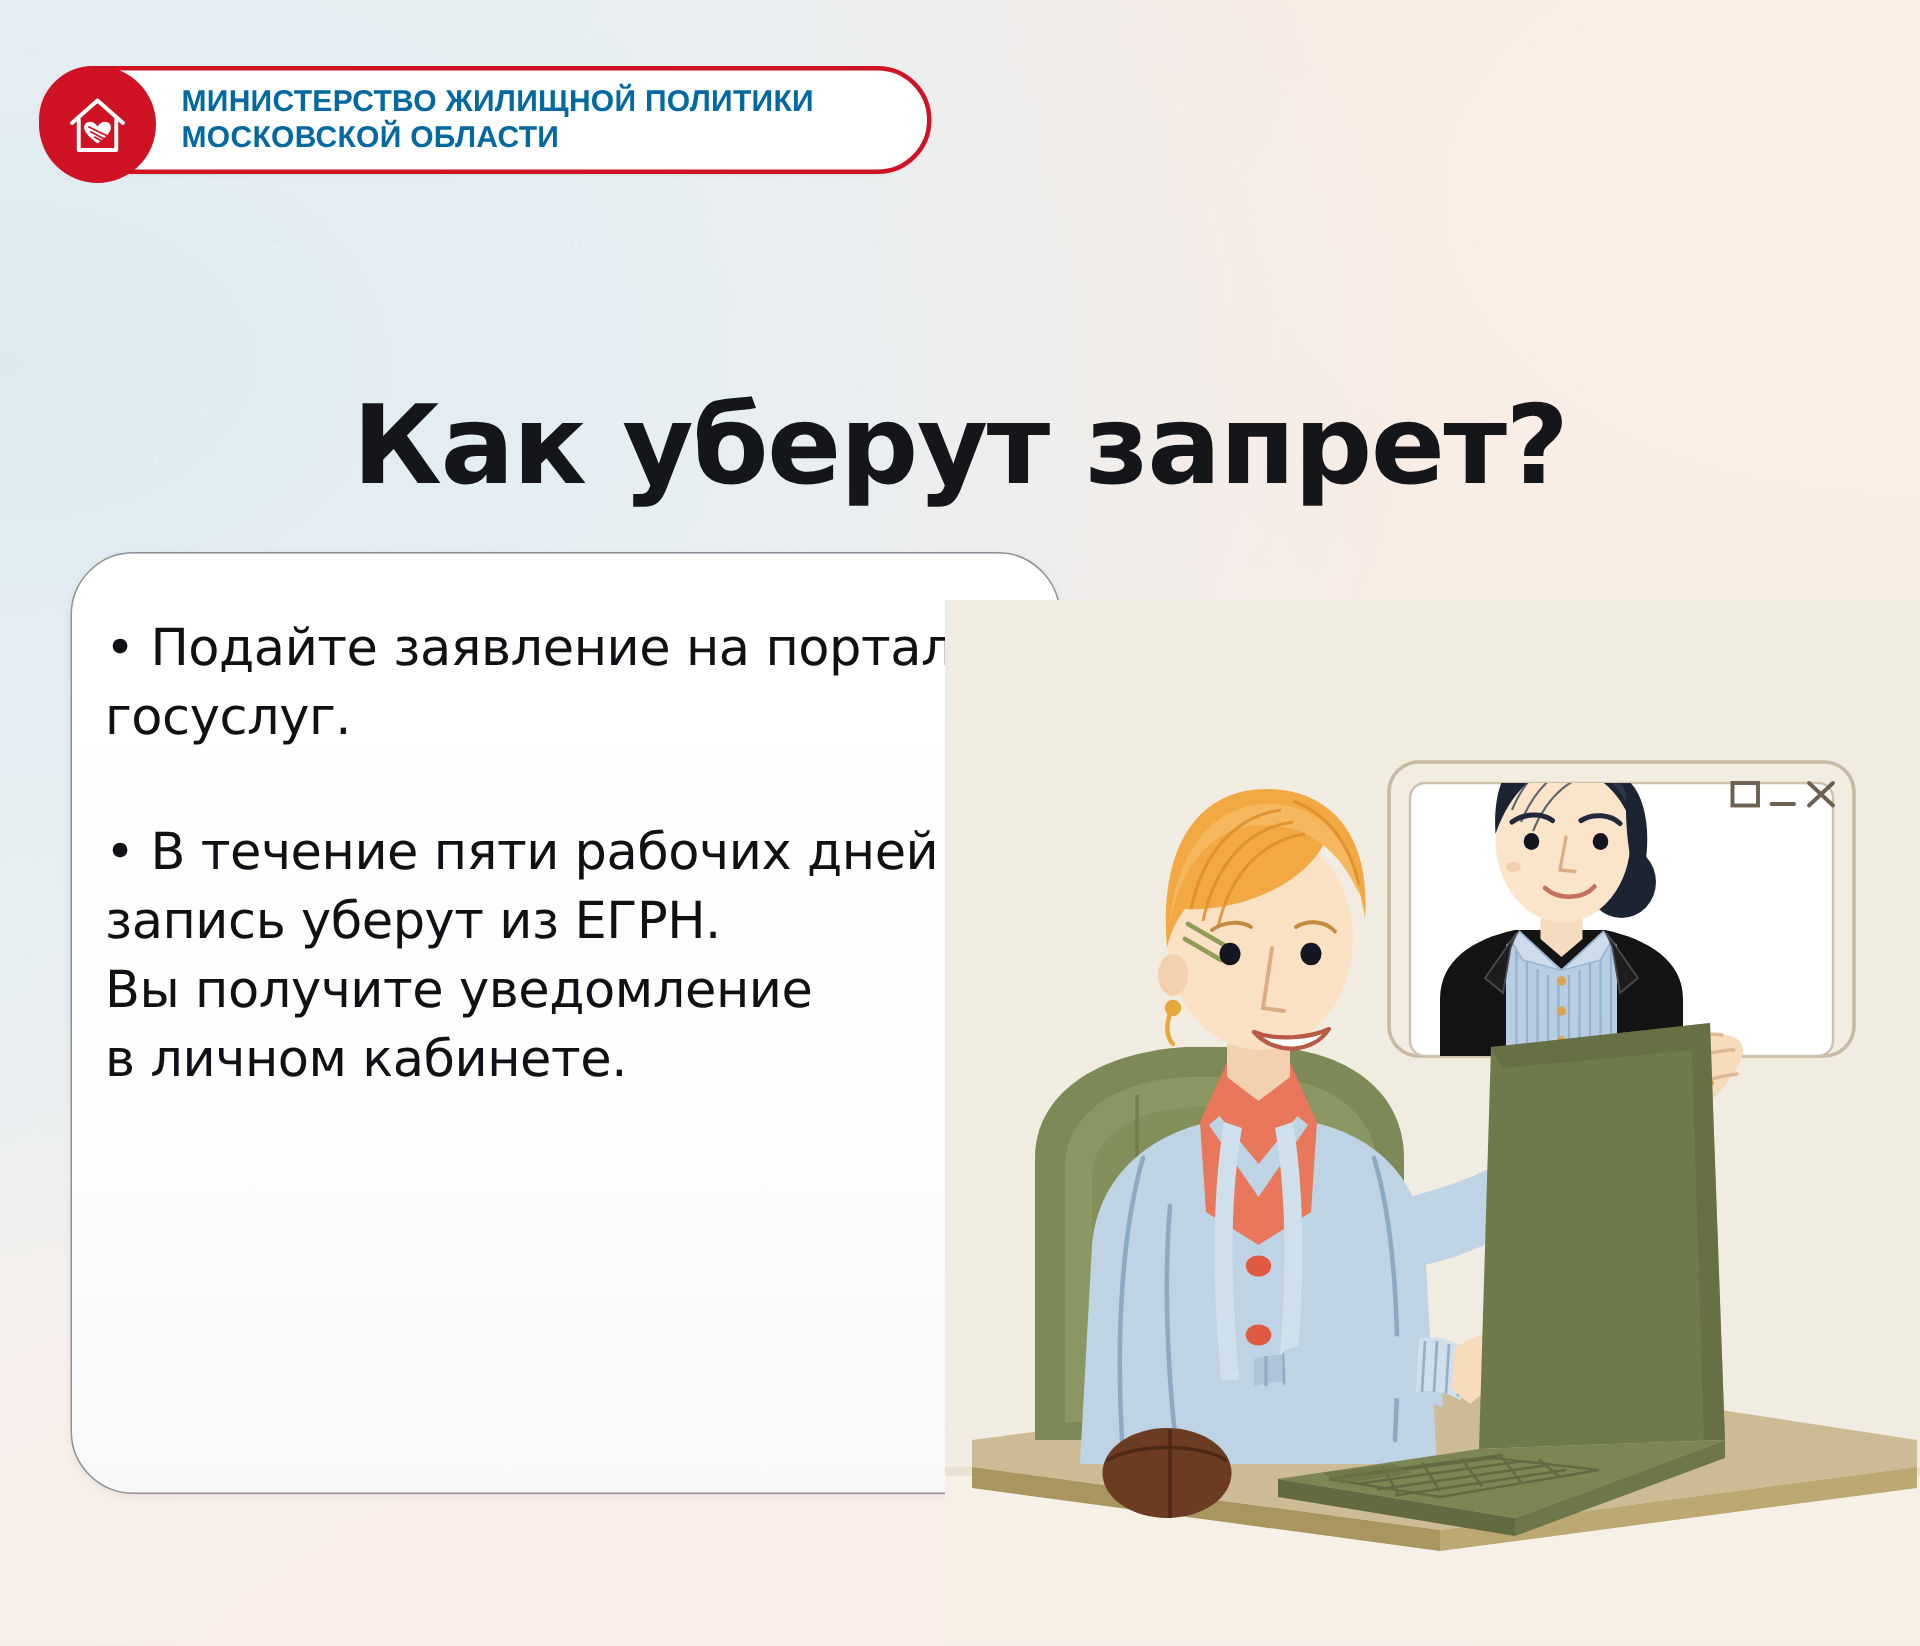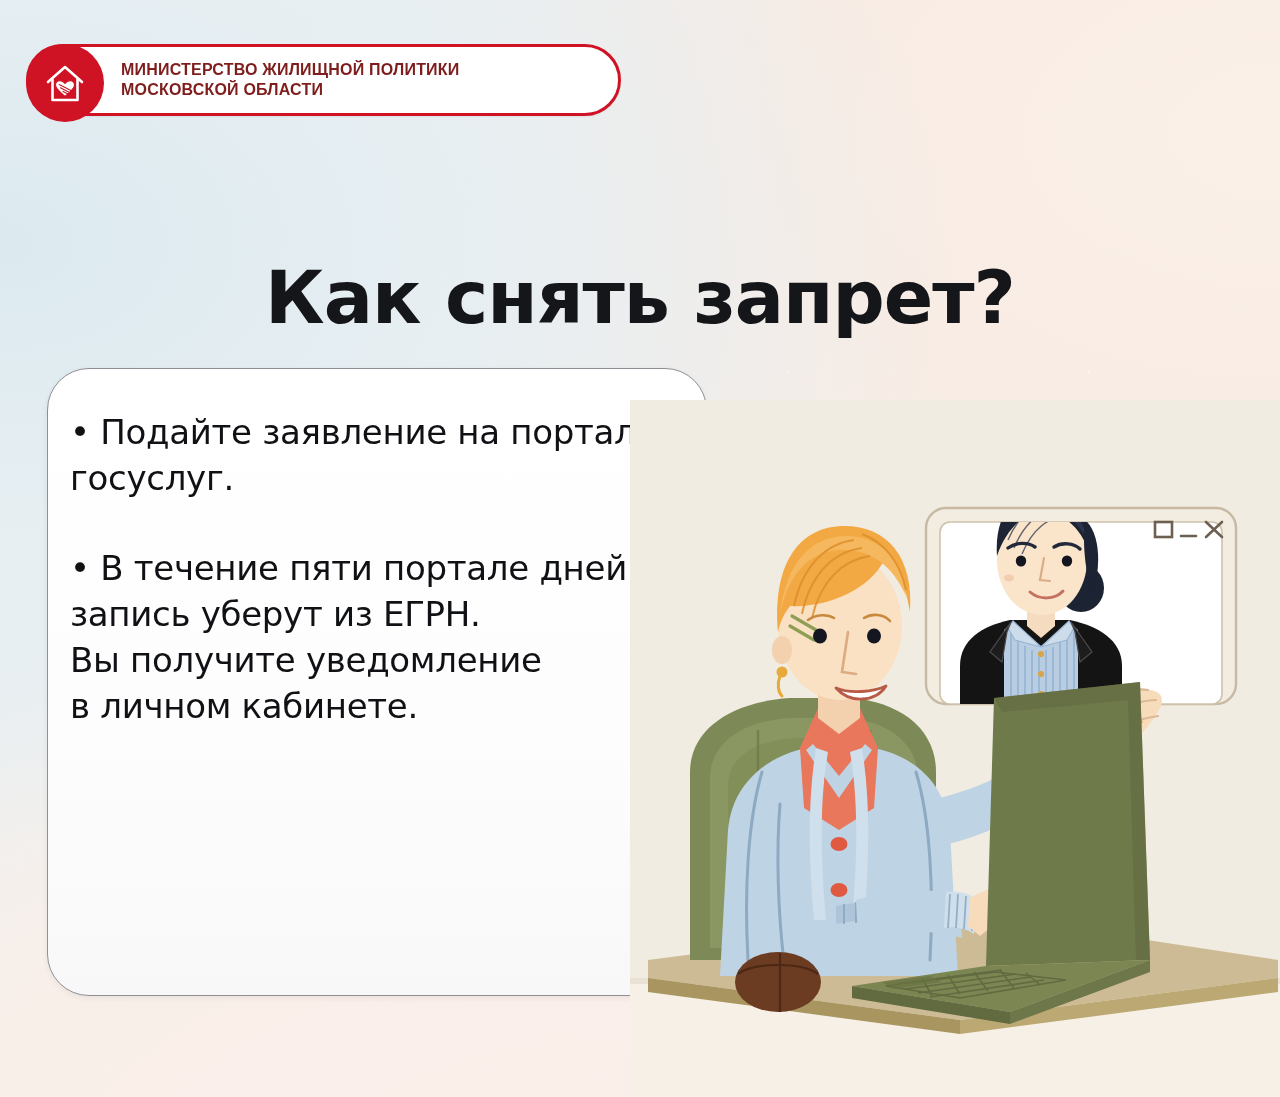--- a/index.html
+++ b/index.html
@@ -50,22 +50,22 @@
     box-shadow:0 1px 2px rgba(0,0,0,.06);
   }
   .logo-mark{
     position:absolute;left:-3px;top:-3px;
     width:78px;height:78px;border-radius:50%;
     background:#cf1324;
     display:flex;align-items:center;justify-content:center;
   }
   .logo-text{
     margin-left:92px;
-    font-size:16px;font-weight:bold;line-height:1.22;
-    letter-spacing:.2px;color:#7f1d1d;
+    font-size:20px;font-weight:bold;line-height:1.22;
+    letter-spacing:.2px;color:#0369a1;
     text-transform:uppercase;
     white-space:pre-line;
   }
 
   
   #page-title{
     position:absolute;left:0;right:0;top:206px;
     text-align:center;
     font-size:73px;
     font-weight:bold;
@@ -127,27 +127,27 @@
           <path d="M33.2 40.6 L45 46.4"></path>
           <path d="M34.4 43.8 L43.6 48.6"></path>
           <path d="M37 47.4 L42 50.1"></path>
         </g>
       </svg>
     </div>
     <div class="logo-text">МИНИСТЕРСТВО ЖИЛИЩНОЙ ПОЛИТИКИ
 МОСКОВСКОЙ ОБЛАСТИ</div>
   </div>
 
-  <h1 id="page-title">Как снять запрет?</h1>
+  <h1 id="page-title">Как уберут запрет?</h1>
 
   <div id="steps-card">
     <ul class="steps-list">
       <li class="step">• Подайте заявление на портале
 госуслуг.</li>
-      <li class="step">• В течение пяти портале дней
+      <li class="step">• В течение пяти рабочих дней
 запись уберут из ЕГРН.
 Вы получите уведомление
 в личном кабинете.</li>
     </ul>
   </div>
 
   <div id="illustration">
     <svg viewBox="0 0 650 697" xmlns="http://www.w3.org/2000/svg">
       <defs>
         <clipPath id="screenClip">

